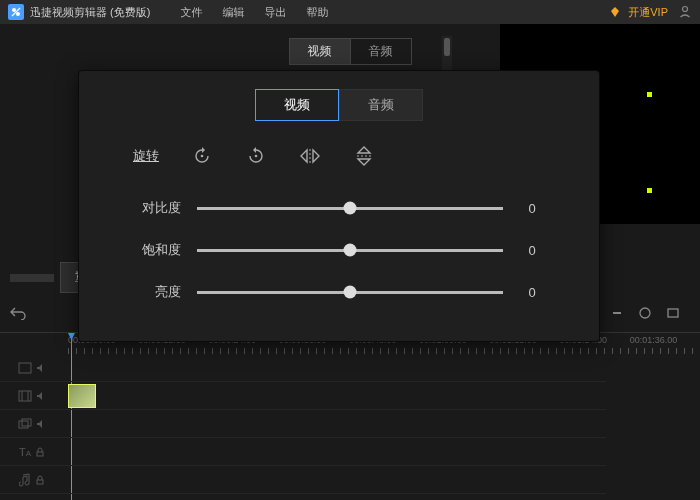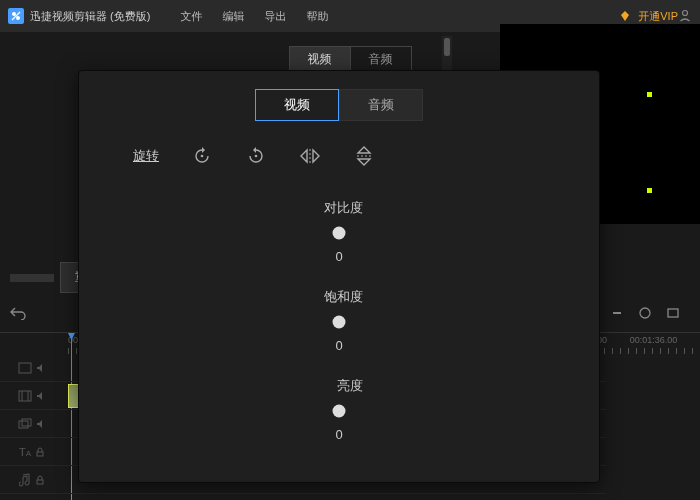--- a/index.html
+++ b/index.html
@@ -1,22 +1,22 @@
 <!DOCTYPE html>
 <html><head>
 <meta charset="utf-8">
 <style>
 * { margin: 0; padding: 0; box-sizing: border-box; font-family: "Microsoft YaHei", sans-serif; }
 body { width: 700px; height: 500px; background: #1a1a1a; overflow: hidden; color: #ccc; position: relative; }
 
-.titlebar { height: 32px; background: #2a2a2a; display: flex; align-items: center; padding: 4px 8px; font-size: 11px; }
+.titlebar { height: 24px; background: #2a2a2a; display: flex; align-items: center; padding: 4px 8px; font-size: 11px; }
 .app-icon { width: 16px; height: 16px; background: #4a9eff; margin-right: 6px; display: flex; align-items: center; justify-content: center; border-radius: 2px; }
 .titlebar-spacer { flex: 1; }
 .menu-item { margin: 16px 10px; color: #bbb; font-size: 11px; cursor: pointer; }
-.vip { color: #f5a623; font-size: 11px; display: flex; align-items: center; gap: 8px; }
+.vip { color: #f5a623; font-size: 11px; margin-right: 10px; display: flex; align-items: center; gap: 8px; }
 .user-icon { color: #888; }
 
 .upper-tabs { display: flex; justify-content: center; padding: 14px 0 10px; gap: 0; }
 .upper-tab { padding: 4px 18px; font-size: 12px; color: #999; border: 1px solid #444; cursor: pointer; }
 .upper-tab.active { background: #333; color: #ddd; }
 .upper-tab:first-child { border-right: none; }
 
 .preview { position: absolute; right: 0; top: 24px; width: 200px; height: 200px; background: #000; }
 .preview-marker { position: absolute; width: 5px; height: 5px; background: #c8ff00; }
 
@@ -29,21 +29,21 @@
 
 .modal { position: absolute; left: 78px; top: 70px; width: 522px; background: #1f1f1f; border: 1px solid #0a0a0a; border-radius: 4px; padding: 18px 24px 28px; box-shadow: 0 4px 20px rgba(0,0,0,0.6); z-index: 10; }
 .modal-tabs { display: flex; justify-content: center; gap: 0; margin-bottom: 24px; }
 .modal-tab { padding: 6px 28px; font-size: 13px; color: #aaa; border: 1px solid #333; cursor: pointer; background: #2a2a2a; }
 .modal-tab.active { border-color: #4a9eff; color: #fff; background: transparent; }
 
 .rotate-row { display: flex; align-items: center; gap: 32px; padding: 0 30px 20px; }
 .rotate-label { font-size: 13px; color: #ccc; text-decoration: underline; }
 .rotate-icon { width: 22px; height: 22px; color: #aaa; cursor: pointer; display: flex; align-items: center; justify-content: center; }
 
-.slider-row { display: flex; align-items: center; padding: 12px 30px; gap: 16px; flex-direction: column; }
+.slider-row { display: flex; align-items: center; padding: 12px 30px; gap: 16px; }
 .slider-label { width: 48px; font-size: 13px; color: #ccc; text-align: right; }
 .slider-track { flex: 1; height: 3px; background: #bbb; position: relative; cursor: pointer; }
 .slider-thumb { position: absolute; top: 50%; left: 50%; transform: translate(-50%, -50%); width: 13px; height: 13px; background: #ddd; border-radius: 50%; }
 .slider-value { width: 26px; font-size: 13px; color: #ccc; text-align: center; }
 
 .toolbar2 { position: absolute; left: 10px; top: 306px; display: flex; gap: 14px; align-items: center; }
 .tb-icon { color: #888; font-size: 14px; }
 .toolbar2-right { position: absolute; right: 20px; top: 306px; display: flex; gap: 14px; }
 
 .ruler { position: absolute; left: 0; top: 332px; width: 700px; height: 22px; background: #1a1a1a; border-top: 1px solid #333; }

